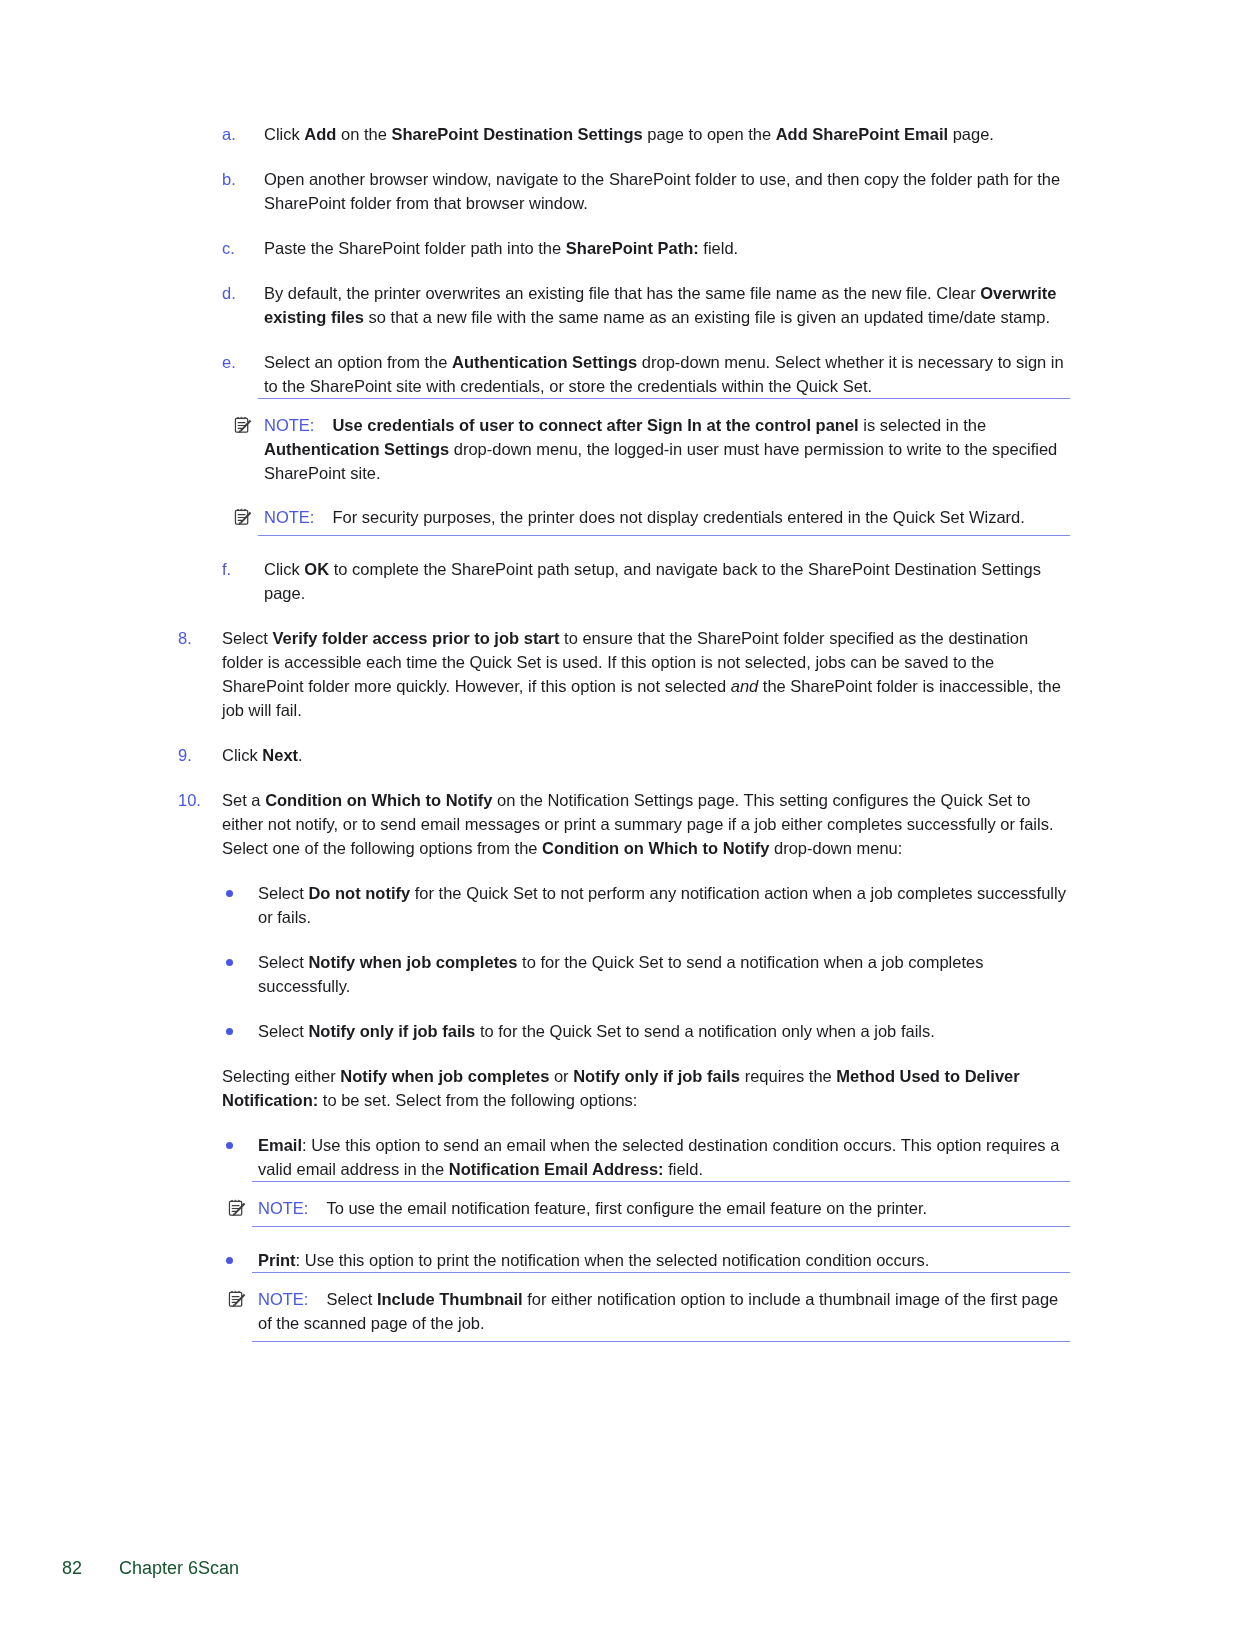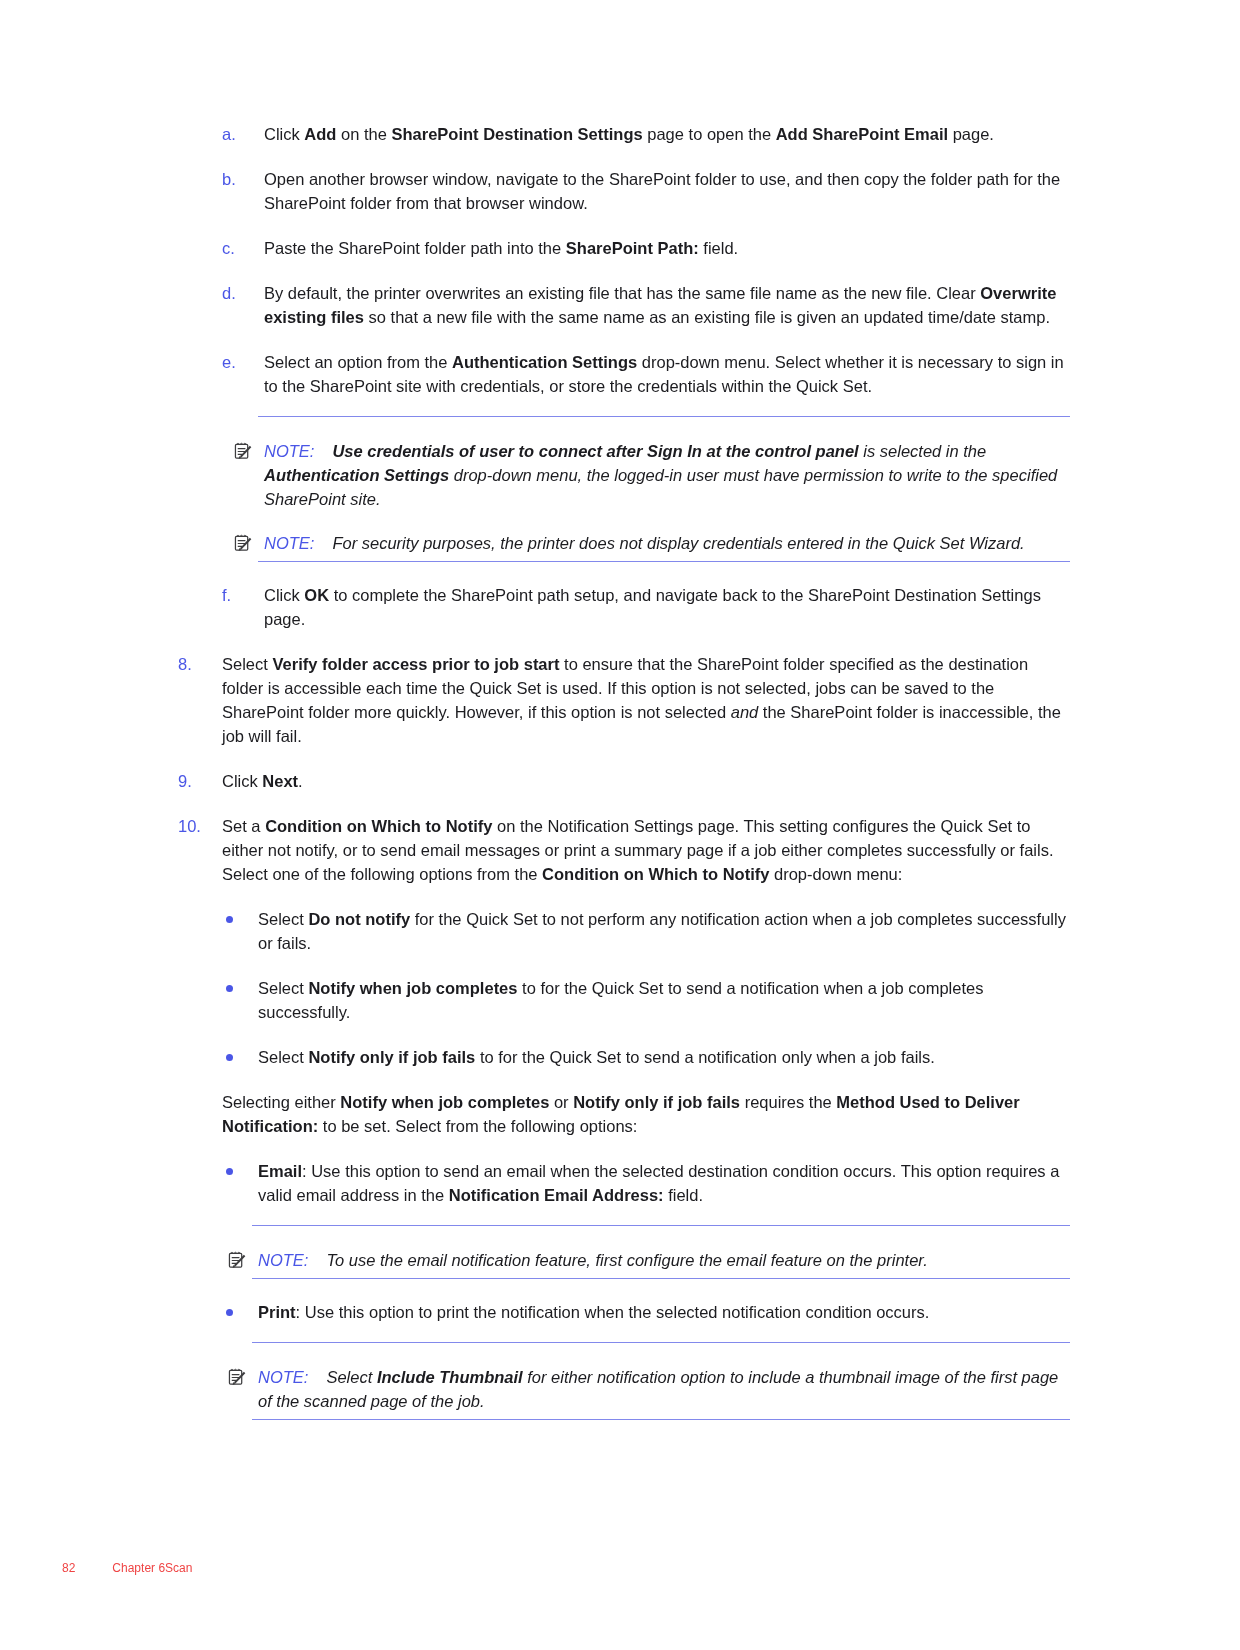--- a/index.html
+++ b/index.html
@@ -17,31 +17,31 @@
   .row.letter{margin-left:222px;width:848px;}
   .row.letter > .marker{flex:0 0 42px;}
   .row.bullet{margin-left:226px;width:844px;}
   .row.bullet > .marker{flex:0 0 32px;}
   .marker{color:var(--accent);}
   .dot{display:block;width:7px;height:7px;border-radius:50%;background:var(--accent);margin-top:8.5px;}
   .txt{flex:1 1 auto;}
   .para{margin-left:222px;width:845px;margin-top:21px;}
   .note-group{
     border-top:1.5px solid var(--rule);border-bottom:1.5px solid var(--rule);
-    margin-top:18px;padding:22px 0 6px 0;font-style:italic;
+    padding:14px 0 6px 0;
   }
   .note-group.letter-note{margin-left:258px;width:812px;}
   .note-group.bullet-note{margin-left:252px;width:818px;}
   .note{position:relative;padding-left:6px;margin-bottom:20px;}
   .note:last-child{margin-bottom:0;}
   .note-icon{position:absolute;left:-26px;top:1px;width:23px;height:23px;}
   .note-label{color:var(--accent);margin-right:18px;}
   .b{font-weight:700;}
   .i{font-style:italic;}
-  .footer{position:absolute;left:62px;top:1556px;display:flex;font-size:12px;color:#ef4444;}
+  .footer{position:absolute;left:62px;top:1556px;display:flex;font-size:18px;color:#14532d;}
   .footer .chap{margin-left:37px;}
   .footer .sect{}
 </style>
 </head>
 <body style="--accent: #4a56e6; --rule: #8289ec; color: rgb(28, 28, 32);">
 
 <main class="content">
     <div class="row letter">
       <span class="marker">a.</span>
       <div class="txt"><span>Click </span><span class="b">Add</span><span> on the </span><span class="b">SharePoint Destination Settings</span><span> page to open the </span><span class="b">Add SharePoint Email</span><span> page.</span></div>

